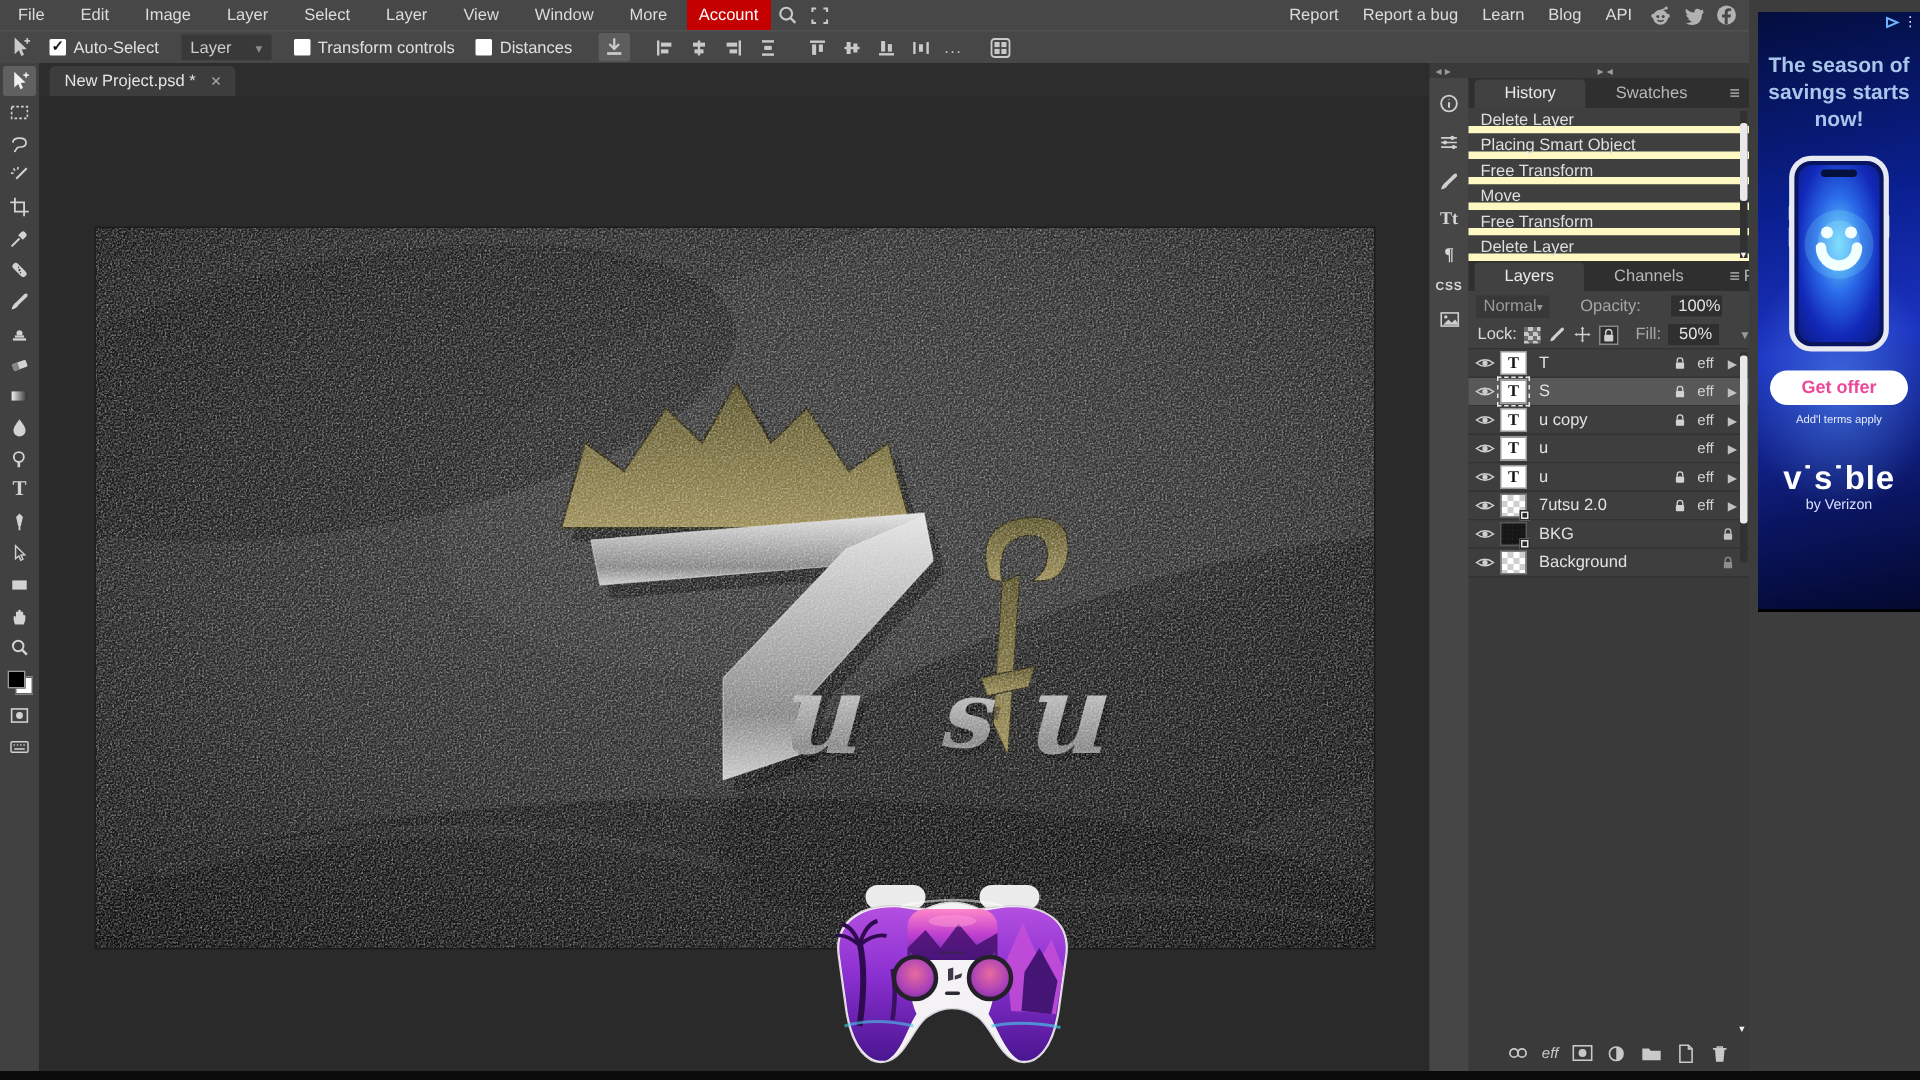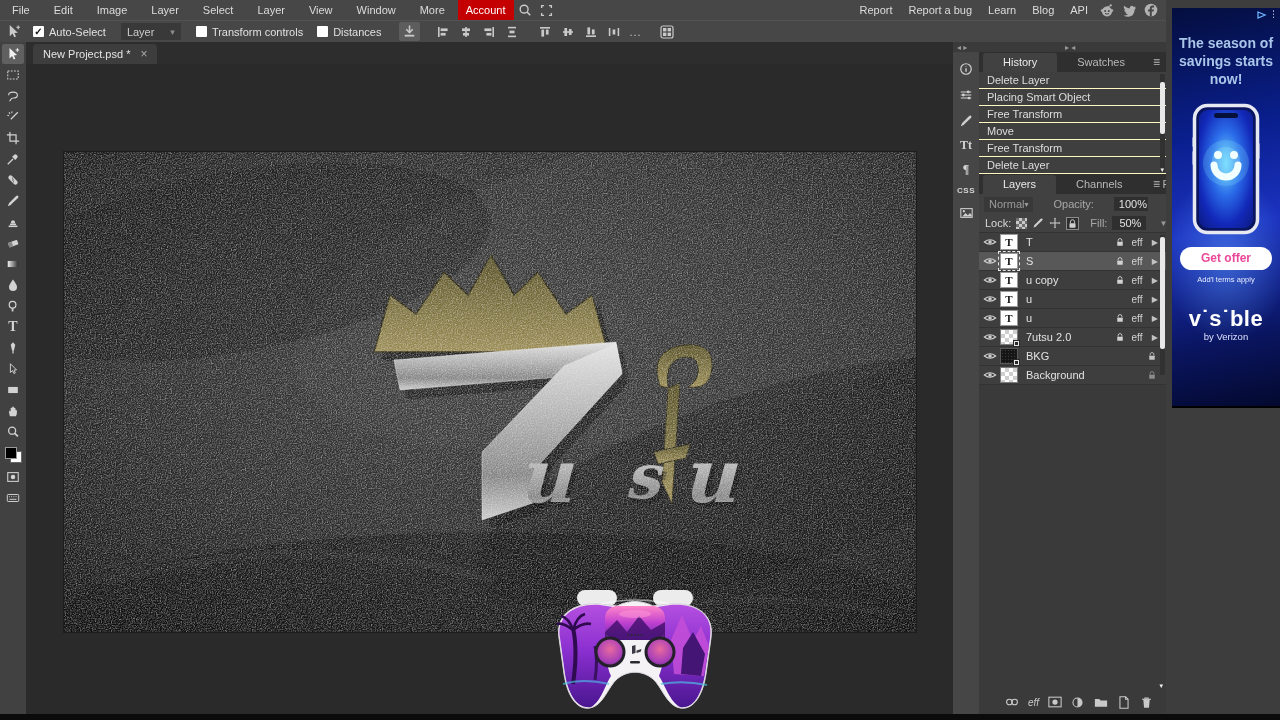--- a/index.html
+++ b/index.html
@@ -60,21 +60,21 @@
   .strip-css{font-size:8px;font-weight:bold;color:#d6d6d6;letter-spacing:.5px}
   .panels{position:absolute;left:26px;top:0;right:0;bottom:0}
   .collapse-row{height:10px;position:relative;color:#9a9a9a;font-size:8px}
   .collapse-row .cl{position:absolute;left:-22px;top:1px}
   .collapse-row .cr{position:absolute;left:86px;top:1px}
   .ptabs{display:flex;align-items:flex-end;height:20px;background:#2f2f2f;padding-left:4px;position:relative}
   .ptab{padding:3px 20px 4px;border-radius:3px 3px 0 0;color:#b8b8b8}
   .ptab.active{background:#414141;color:#eaeaea}
   .ham{position:absolute;right:6px;top:3px;color:#b8b8b8;font-size:12px}
   .hlist{position:relative}
-  .hrow{height:17px;line-height:16px;padding-left:8px;background:#3f3f3f;border-bottom:1px solid #fef9c3;
+  .hrow{height:17px;line-height:16px;padding-left:8px;background:#3f3f3f;border-bottom:5px solid #fef9c3;
     box-sizing:border-box;color:#dedede}
   .vtrack{position:absolute;right:1px;width:5px;background:#313131}
   .vthumb{position:absolute;left:0;width:5px;background:#e9e9e9;border-radius:2px}
   .scrollhint{position:absolute;right:2px;color:#f0f0f0;font-size:7px}
   
   .blendrow{height:20px;display:flex;align-items:center;background:#414141;padding:0 5px;gap:20px}
   .nbox{background:#383838;width:74px;height:15px;display:flex;align-items:center;justify-content:space-between;
     padding:0 5px;color:#9a9a9a}
   .lbl{color:#a8a8a8}
   .vbox{background:#2f2f2f;padding:1px 5px;color:#e2e2e2;min-width:24px;text-align:right}

